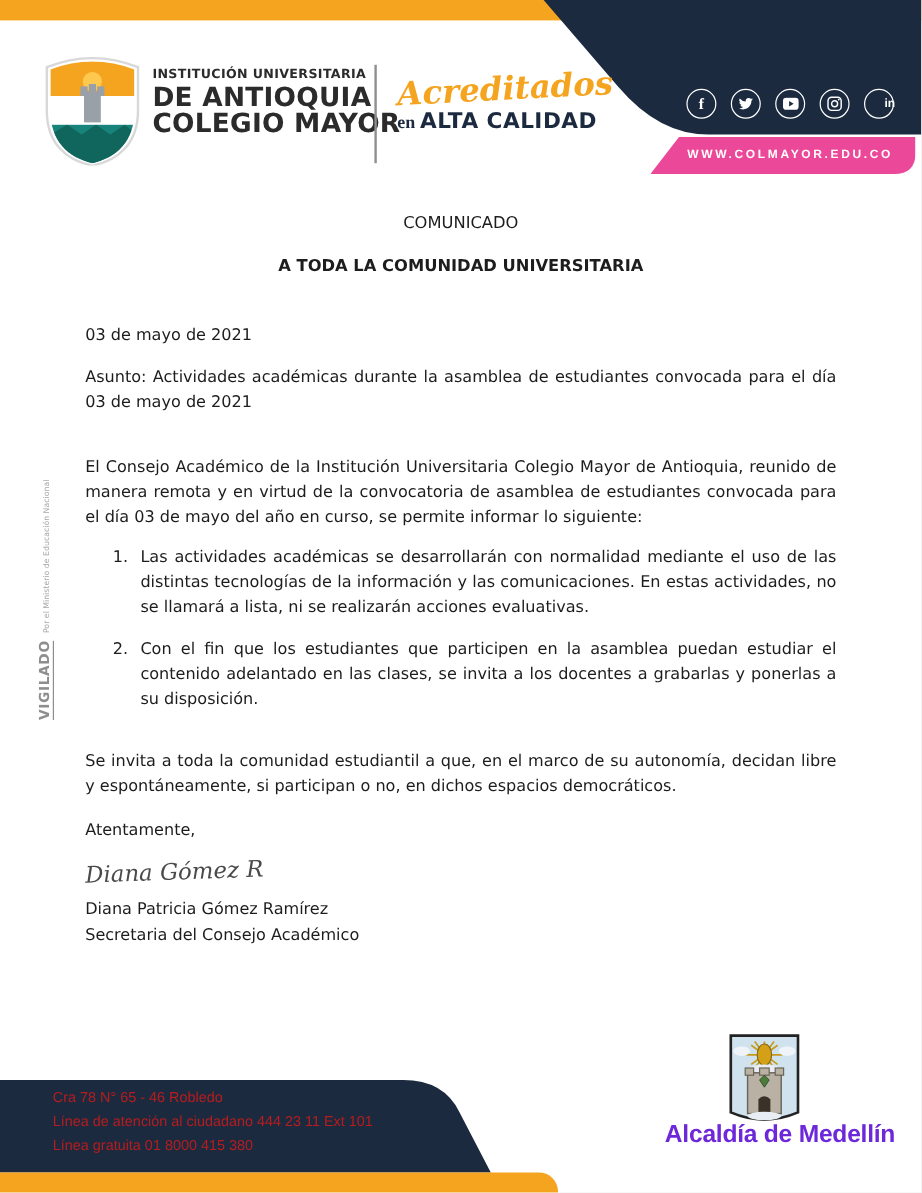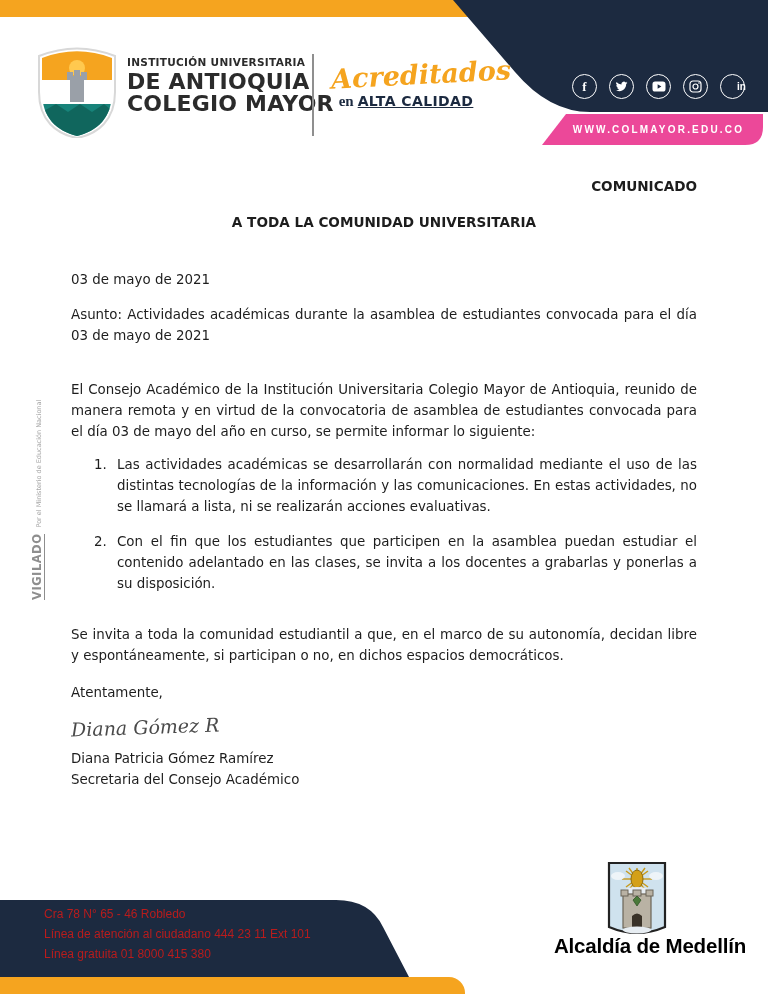--- a/index.html
+++ b/index.html
@@ -12,21 +12,21 @@
   .logo-shield{position:absolute;left:34px;top:46px;}
   .logo-text{position:absolute;left:127px;top:57px;color:#2b2b2b;line-height:1;}
   .logo-text .small{font-size:10.5px;font-weight:bold;letter-spacing:.3px;margin-bottom:3px;}
   .logo-text .big{font-size:22px;font-weight:bold;letter-spacing:.2px;line-height:22px;}
   .divider{position:absolute;left:312px;top:54px;width:2px;height:82px;background:#8f8f8f;}
   .accred{position:absolute;left:331px;top:60px;width:150px;text-align:center;}
   .accred .script{font-family:"DejaVu Serif",serif;font-style:italic;font-weight:bold;
                   font-size:27px;color:#F5A41F;transform:rotate(-3deg);display:inline-block;line-height:30px;}
   .accred .line2{margin-top:1px;color:#1C2A40;white-space:nowrap;}
   .accred .line2 .en{font-size:15px;font-weight:bold;margin-right:4px;font-family:Liberation Serif, serif;}
-  .accred .line2 .alta{font-size:14px;font-weight:bold;letter-spacing:.4px;text-decoration:underline;}
+  .accred .line2 .alta{font-size:18px;font-weight:bold;letter-spacing:.4px;}
   .social{position:absolute;left:572px;top:74px;display:flex;gap:12px;}
   .sicon{width:25px;height:25px;border-radius:50%;border:1.6px solid #fff;box-sizing:border-box;
          display:flex;align-items:center;justify-content:center;color:#fff;
          font-family:"Liberation Sans",sans-serif;cursor:pointer;}
   .sicon .fb{font-size:13px;font-weight:bold;font-family:"Liberation Serif",serif;}
   .sicon .in{font-size:10px;font-weight:bold;padding-left:18px;}
   .www-bar{position:absolute;left:542px;top:114px;width:221px;height:31px;background:#ec4899;
            clip-path:path("M24,0 H221 V13 Q221,31 203,31 H0 Z");
            display:flex;align-items:center;justify-content:center;}
   .www-bar span{color:#fff;font-family:"Liberation Sans",sans-serif;font-size:10px;
@@ -34,21 +34,21 @@
 
   
   .vigilado{position:absolute;left:30px;top:600px;width:215px;transform:rotate(-90deg);
             transform-origin:0 0;display:flex;align-items:baseline;gap:6px;white-space:nowrap;}
   .vig-main{font-size:11.5px;font-weight:bold;color:#8e8e8e;border-bottom:1.5px solid #8e8e8e;
             letter-spacing:.5px;}
   .vig-sub{font-size:6.5px;color:#a6a6a6;}
 
   
   .letter{position:absolute;left:71px;top:170px;width:626px;font-size:13.4px;line-height:21px;}
-  .letter .title{text-align:right;font-weight:bold;font-size:13.6px;margin:6px 0 0;}
+  .letter .title{text-align:center;font-weight:normal;font-size:13.6px;margin:6px 0 0;}
   .letter .subtitle{text-align:center;font-weight:bold;font-size:13.6px;margin:15px 0 0;}
   .letter .date{margin:36px 0 0;}
   .letter .subject{margin:14px 0 0;text-align:justify;}
   .letter .intro{margin:33px 0 0;text-align:justify;}
   .li{display:flex;margin:12px 0 0;}
   .li:first-of-type{margin-top:12px;}
   .li .num{flex:none;width:23px;margin-left:23px;}
   .li .txt{flex:1;text-align:justify;}
   .li2{margin-top:14px;}
   .letter .closing{margin:30px 0 0;text-align:justify;}
@@ -64,21 +64,21 @@
   .footer-text{position:absolute;left:44px;top:54px;color:#b91c1c;
                font-family:"Liberation Sans",sans-serif;font-size:12px;line-height:20px;}
   .footer-orange{position:absolute;left:0;top:127px;width:465px;height:17px;background:#F5A41F;
                  border-top-right-radius:16px;}
   .doc-block{position:absolute;left:427px;top:39px;width:140px;text-align:center;
              font-family:"Liberation Sans",sans-serif;font-size:7.5px;font-weight:bold;
              line-height:9.5px;color:#111;}
   .alcaldia-logo{position:absolute;left:606px;top:10px;}
   .alcaldia-text{position:absolute;left:545px;top:84px;width:210px;text-align:center;
                  font-family:"Liberation Sans",sans-serif;font-weight:bold;font-size:20.5px;
-                 color:#000000;letter-spacing:-.2px;}
+                 color:#6d28d9;letter-spacing:-.2px;}
 </style>
 </head>
 <body>
 
 <div class="page">
 
   <div class="orange-strip"></div>
 
   <svg class="header-deco" width="768" height="150" viewBox="0 0 768 150">
     <path d="M453 0 L768 0 L768 112 L590 112 Q549 112 515 72 Z" fill="#1C2A40"></path>

